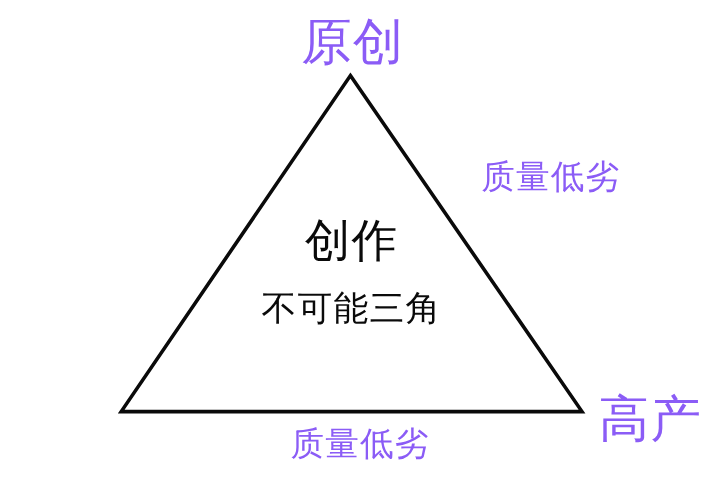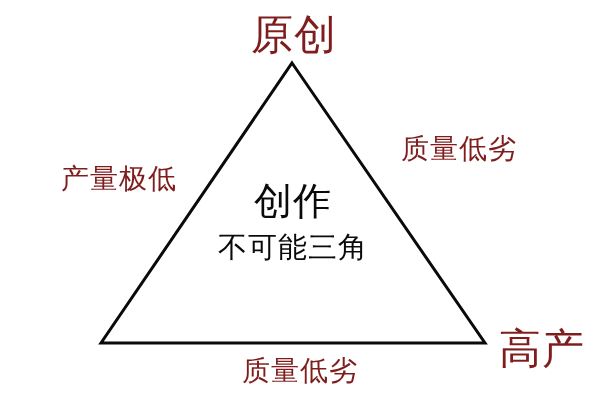--- a/index.html
+++ b/index.html
@@ -20,21 +20,21 @@
     position: absolute;
     left: 0;
     top: 0;
     width: 600px;
     height: 404px;
   }
   .lbl {
     position: absolute;
     white-space: nowrap;
     line-height: 1;
-    color: #7f1d1d;
+    color: #8b5cf6;
   }
   .sans {
     font-family: "Liberation Sans", "DejaVu Sans", sans-serif;
     font-weight: 400;
   }
   .serif {
     font-family: Liberation Serif, serif;
     font-weight: 400;
   }
   
@@ -43,21 +43,21 @@
   #label-bottom-right{ left: 499px; top: 328px; font-size: 42px; letter-spacing: 1px; }
   
   #center-block {
     position: absolute;
     left: 101px;
     top: 182px;
     width: 384px;
     text-align: center;
   }
   #center-title { font-size: 38px; line-height: 1.05; letter-spacing: 1px; }
-  #center-subtitle { font-size: 29px; line-height: 1.05; margin-top: 10px; letter-spacing: 1px; text-align: center; }
+  #center-subtitle { font-size: 29px; line-height: 1.05; margin-top: 21px; letter-spacing: 1px; text-align: center; }
   
   #edge-left   { left: 61px;  top: 165px; font-size: 28px; letter-spacing: 1px; }
   #edge-right  { left: 401px; top: 135px; font-size: 28px; letter-spacing: 1px; }
   #edge-bottom { left: 242px; top: 357px; font-size: 28px; letter-spacing: 1px; }
 </style>
 </head>
 <body>
 
 <div id="canvas">
 
@@ -68,19 +68,18 @@
   <div class="lbl sans" id="label-top">原创</div>
 
 
   <div class="lbl sans" id="label-bottom-right">高产</div>
 
   <div id="center-block">
     <div class="sans" id="center-title">创作</div>
     <div class="sans" id="center-subtitle">不可能三角</div>
   </div>
 
-  <div class="lbl serif" id="edge-left">产量极低</div>
 
   <div class="lbl serif" id="edge-right">质量低劣</div>
 
   <div class="lbl serif" id="edge-bottom">质量低劣</div>
 
 </div>
 
 </body></html>

